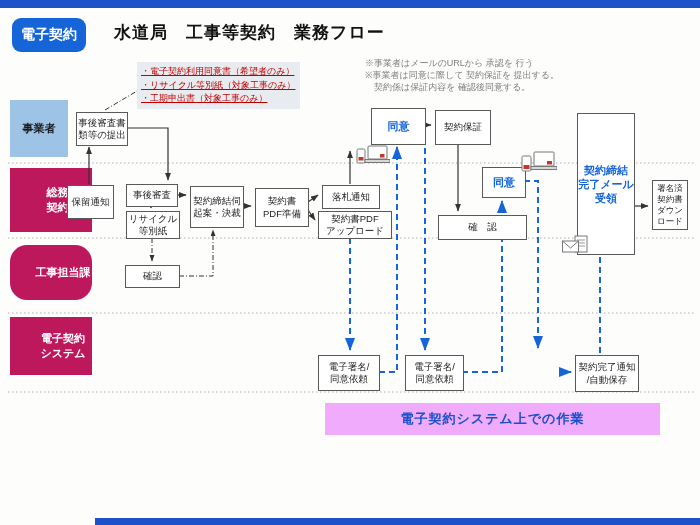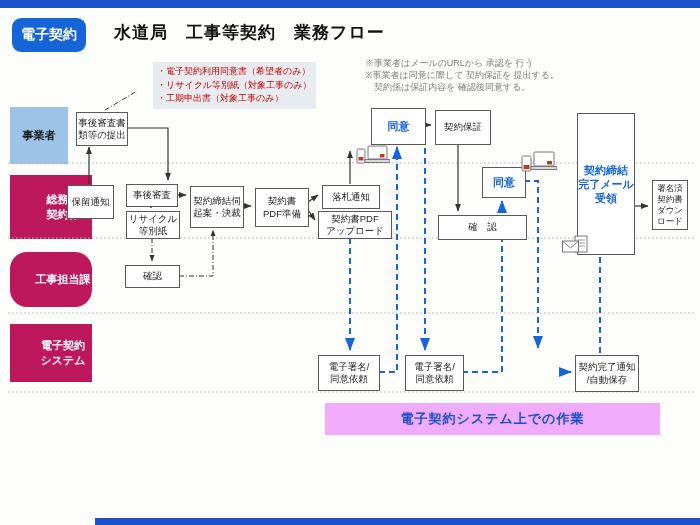--- a/index.html
+++ b/index.html
@@ -3,25 +3,25 @@
 <meta charset="utf-8">
 <style>
   html,body{margin:0;padding:0;background:#e8e8e8;font-family:"Liberation Sans",sans-serif;}
   #stage{position:relative;width:700px;height:525px;background:#fdfdfb;overflow:hidden;margin:0 auto;}
   .abs{position:absolute;}
   #topbar{left:0;top:0;width:700px;height:8px;background:#1d50c9;}
   #bottombar{left:95px;top:518px;width:605px;height:7px;background:#1d50c9;}
   #badge{left:12px;top:18px;width:74px;height:34px;background:#1565d8;border-radius:9px;
          color:#fff;font-weight:bold;font-size:14px;display:flex;align-items:center;justify-content:center;}
   #title{left:114px;top:21px;font-size:17px;font-weight:bold;color:#111;letter-spacing:1px;white-space:pre;}
-  #rednote{left:153px;top:62px;width:155px;background:#e8ecf0;color:#c00000;font-size:9px;
-           line-height:1.5;padding:3px 4px;white-space:pre-line;}
+  #rednote{left:137px;top:62px;width:155px;background:#e8ecf0;color:#c00000;font-size:9px;
+           line-height:1.5;padding:3px 4px;white-space:pre-line;text-decoration:underline;}
   #graynote{left:365px;top:57px;width:230px;color:#808080;font-size:9px;line-height:1.35;white-space:pre-line;}
   .lane{left:10px;width:58px;display:flex;align-items:center;justify-content:center;text-align:center;
-        font-weight:bold;font-size:11px;white-space:pre-line;line-height:1.35;margin-top:7px;}
+        font-weight:bold;font-size:11px;white-space:pre-line;line-height:1.35;}
   .lane.light{background:#9dc3e6;color:#1a1a1a;}
   .lane.dark{background:#be185d;color:#fff;padding-left:24px;}
   .fbox{position:absolute;background:#fff;border:1px solid #595959;display:flex;align-items:center;
         justify-content:center;text-align:center;font-size:9.5px;line-height:1.3;color:#222;
         white-space:pre-line;z-index:2;}
   .fbox.blue{color:#1565d8;font-weight:bold;font-size:11px;}
   .fbox.small{font-size:8.5px;text-align:center;}
   #banner{left:325px;top:403px;width:335px;height:32px;background:#f0abfc;color:#1b50c8;
           font-weight:bold;font-size:13px;display:flex;align-items:center;justify-content:center;
           letter-spacing:1px;z-index:2;}

